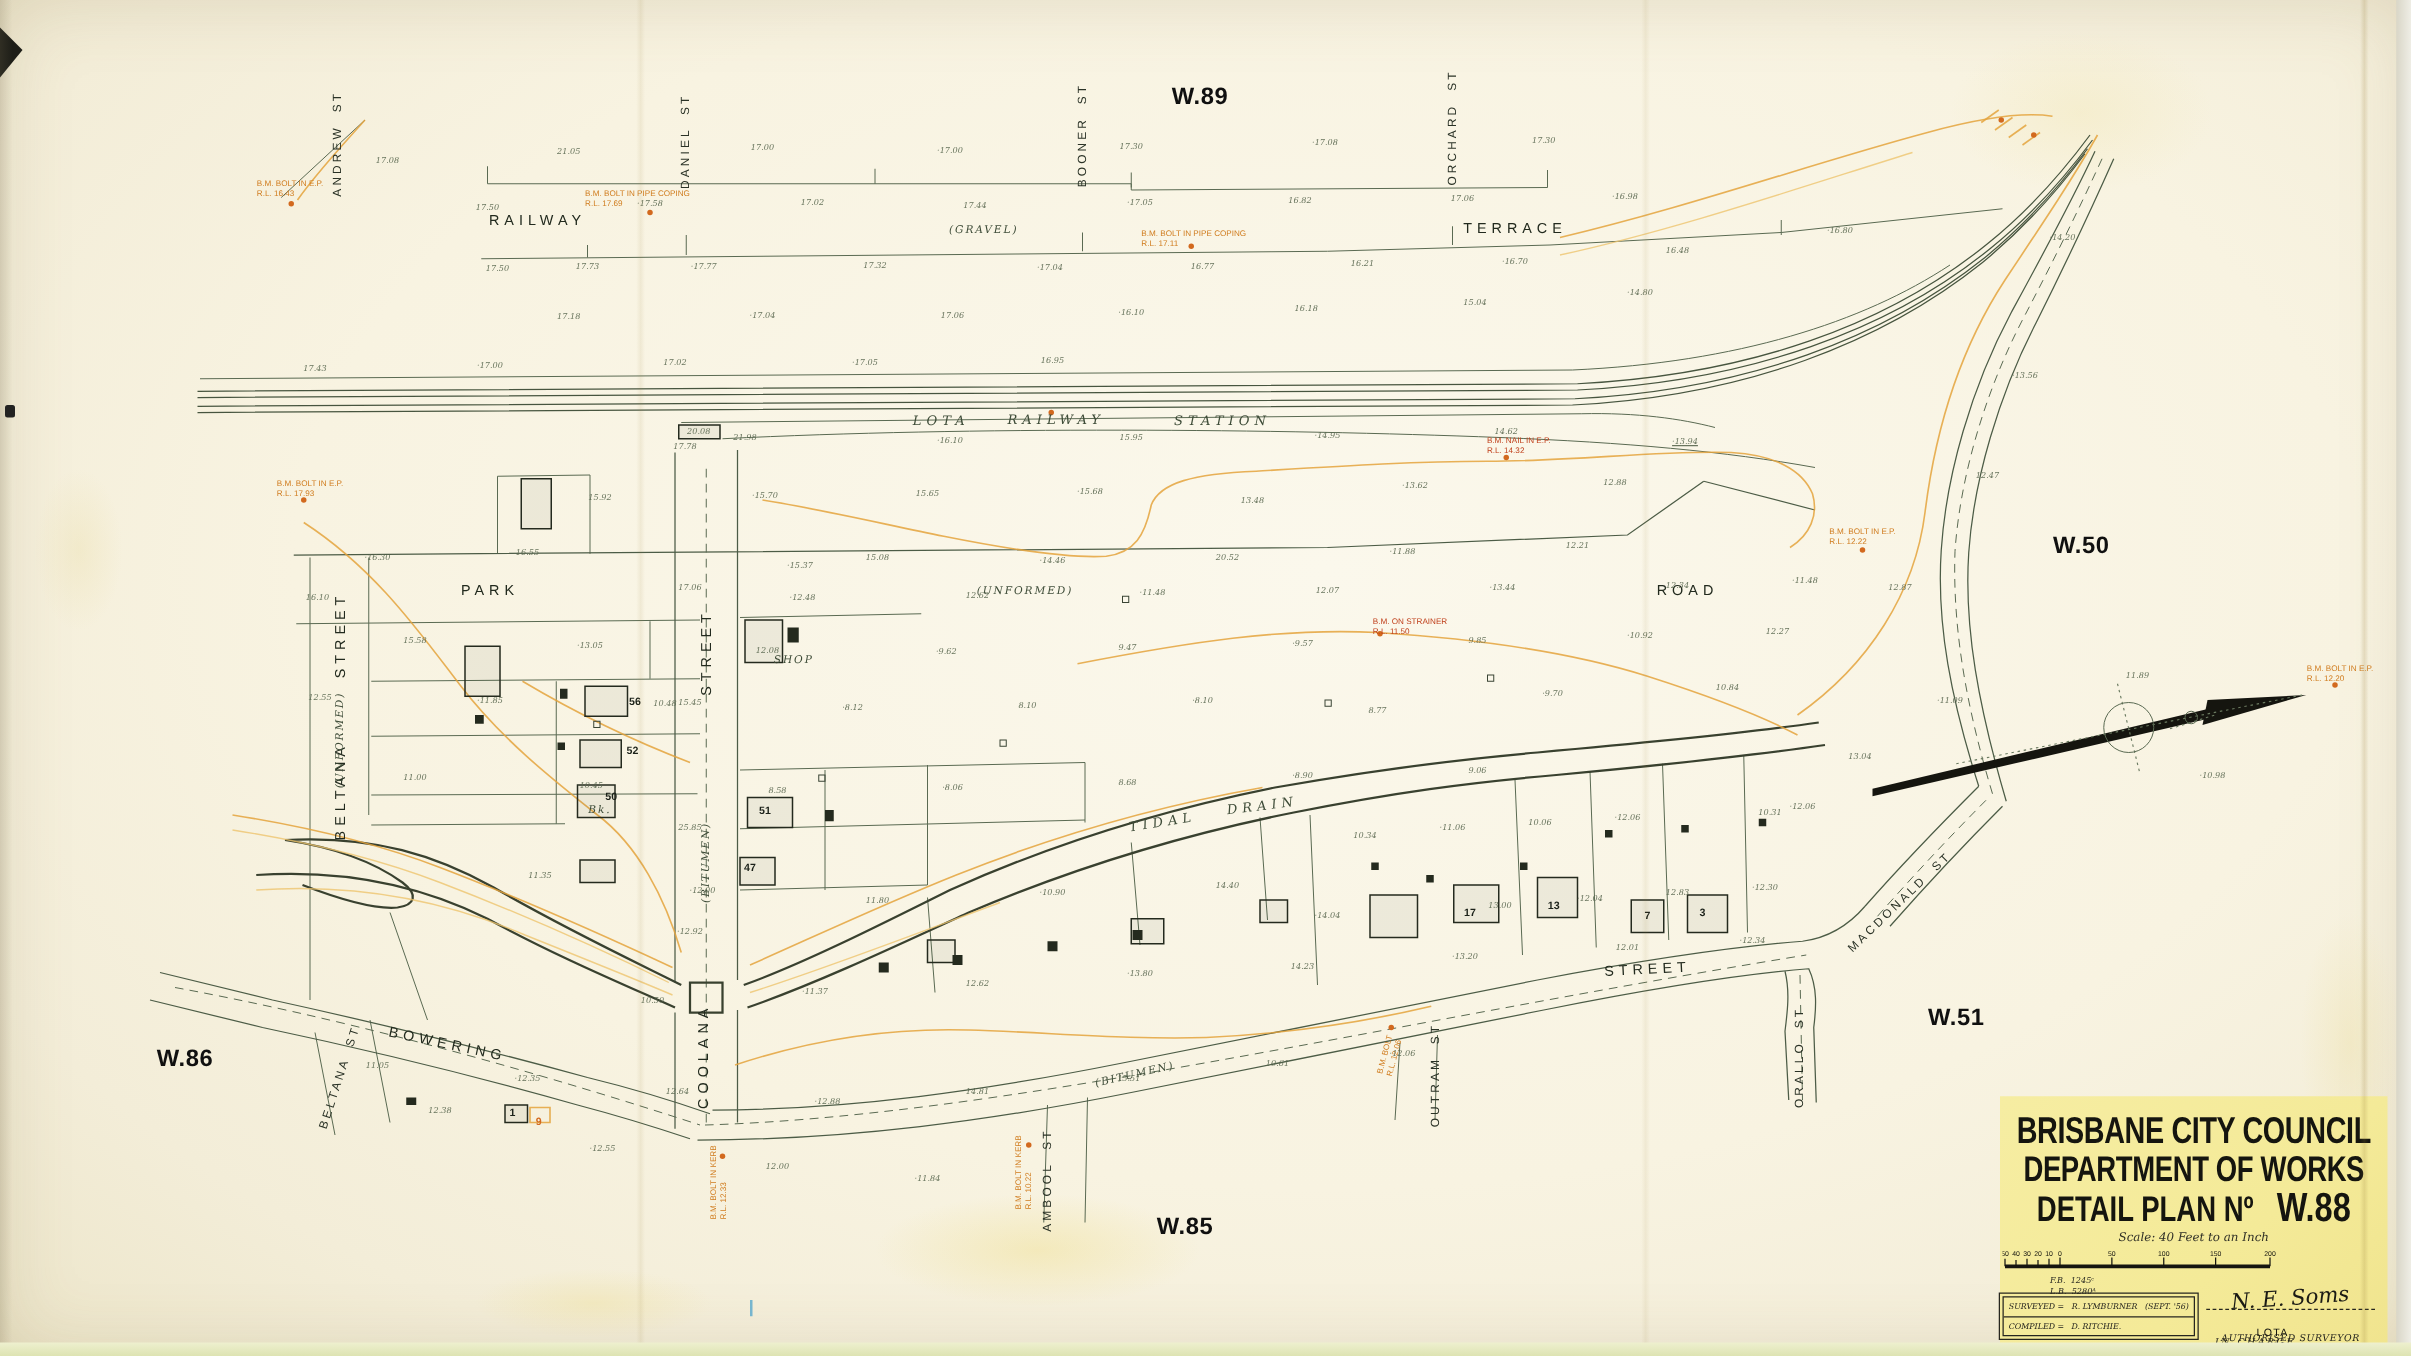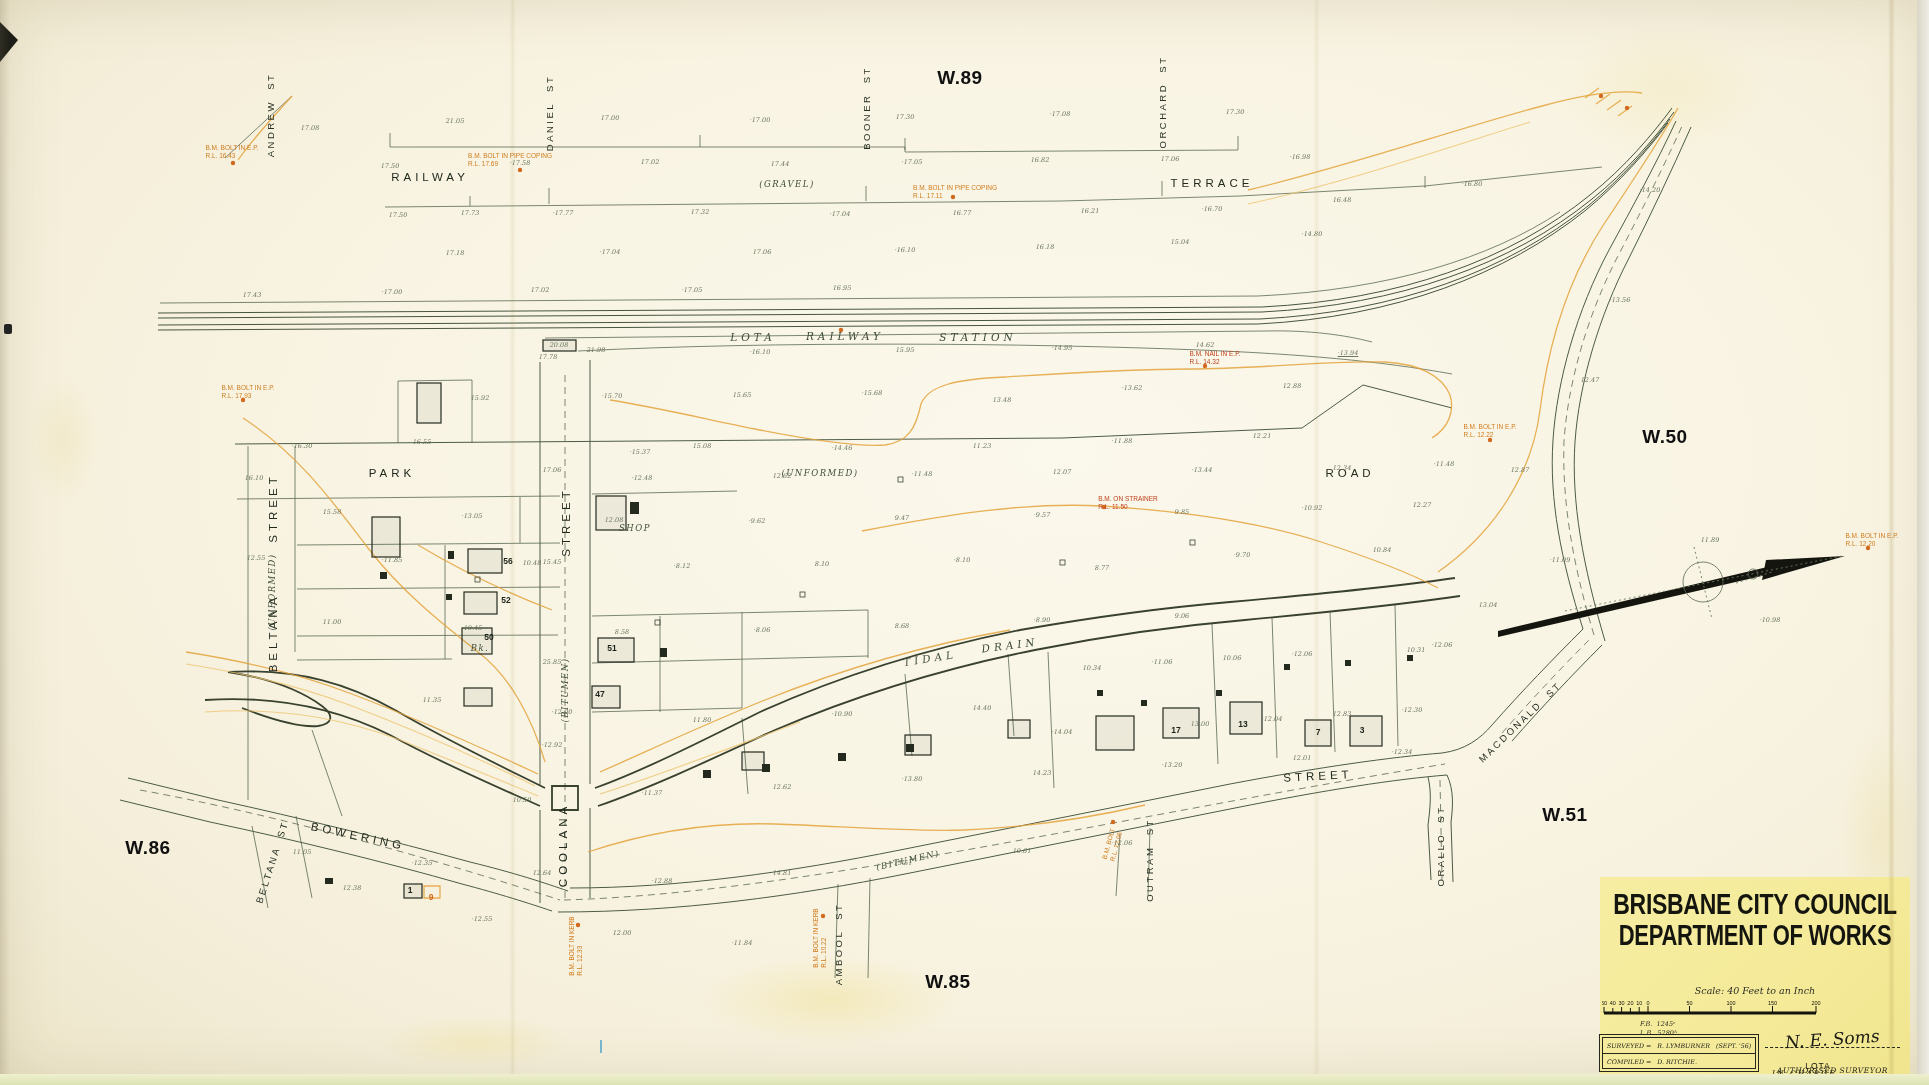--- a/index.html
+++ b/index.html
@@ -372,21 +372,21 @@
       <span class="spot" style="left: 742px; top: 395px; transform: translate(-50%, -50%);">15.65</span>
       <span class="spot" style="left: 872px; top: 393px; transform: translate(-50%, -50%);">·15.68</span>
       <span class="spot" style="left: 1002px; top: 400px; transform: translate(-50%, -50%);">13.48</span>
       <span class="spot" style="left: 1132px; top: 388px; transform: translate(-50%, -50%);">·13.62</span>
       <span class="spot" style="left: 1292px; top: 386px; transform: translate(-50%, -50%);">12.88</span>
       <span class="spot" style="left: 302px; top: 446px; transform: translate(-50%, -50%);">·16.30</span>
       <span class="spot" style="left: 422px; top: 442px; transform: translate(-50%, -50%);">16.55</span>
       <span class="spot" style="left: 640px; top: 452px; transform: translate(-50%, -50%);">·15.37</span>
       <span class="spot" style="left: 702px; top: 446px; transform: translate(-50%, -50%);">15.08</span>
       <span class="spot" style="left: 842px; top: 448px; transform: translate(-50%, -50%);">·14.46</span>
-      <span class="spot" style="left: 982px; top: 446px; transform: translate(-50%, -50%);">11.23</span>
+      <span class="spot" style="left: 982px; top: 446px; transform: translate(-50%, -50%);">20.52</span>
       <span class="spot" style="left: 1122px; top: 441px; transform: translate(-50%, -50%);">·11.88</span>
       <span class="spot" style="left: 1262px; top: 436px; transform: translate(-50%, -50%);">12.21</span>
       <span class="spot" style="left: 254px; top: 478px; transform: translate(-50%, -50%);">16.10</span>
       <span class="spot" style="left: 642px; top: 478px; transform: translate(-50%, -50%);">·12.48</span>
       <span class="spot" style="left: 782px; top: 476px; transform: translate(-50%, -50%);">12.62</span>
       <span class="spot" style="left: 922px; top: 474px; transform: translate(-50%, -50%);">·11.48</span>
       <span class="spot" style="left: 1062px; top: 472px; transform: translate(-50%, -50%);">12.07</span>
       <span class="spot" style="left: 1202px; top: 470px; transform: translate(-50%, -50%);">·13.44</span>
       <span class="spot" style="left: 1342px; top: 468px; transform: translate(-50%, -50%);">12.34</span>
       <span class="spot" style="left: 1444px; top: 464px; transform: translate(-50%, -50%);">·11.48</span>
@@ -462,20 +462,24 @@
       <span class="spot" style="left: 1620px; top: 300px; transform: translate(-50%, -50%);">·13.56</span>
       <span class="spot" style="left: 1590px; top: 380px; transform: translate(-50%, -50%);">12.47</span>
       <span class="spot" style="left: 1650px; top: 190px; transform: translate(-50%, -50%);">·14.20</span>
       <span class="spot" style="left: 1710px; top: 540px; transform: translate(-50%, -50%);">11.89</span>
       <span class="spot" style="left: 1770px; top: 620px; transform: translate(-50%, -50%);">·10.98</span>
     </div>
 
   <div class="titleblock">
     <span class="tb-big tb-org">BRISBANE CITY COUNCIL</span>
     <span class="tb-big tb-dept">DEPARTMENT OF WORKS</span>
+    <div class="tb-plan">
+      <span class="pl">DETAIL PLAN Nº</span>
+      <span class="pn">W.88</span>
+    </div>
     <div class="tb-scale">Scale:   40 Feet to an Inch</div>
     <svg class="tb-sbar" width="222" height="22">
       <path d="M2,14 H214" stroke="#15150f" stroke-width="3" fill="none"></path>
       <path d="M2,8 V14 M10.8,9 V14 M19.6,8 V14 M28.4,9 V14 M37.2,8 V14 M46,7 V14 M87.5,7 V14 M129,7 V14 M170.5,7 V14 M214,7 V14" stroke="#15150f" stroke-width="1" fill="none"></path>
       <text class="sb-txt" x="2" y="6" text-anchor="middle">50</text>
       <text class="sb-txt" x="10.8" y="6" text-anchor="middle">40</text>
       <text class="sb-txt" x="19.6" y="6" text-anchor="middle">30</text>
       <text class="sb-txt" x="28.4" y="6" text-anchor="middle">20</text>
       <text class="sb-txt" x="37.2" y="6" text-anchor="middle">10</text>
       <text class="sb-txt" x="46" y="6" text-anchor="middle">0</text>

